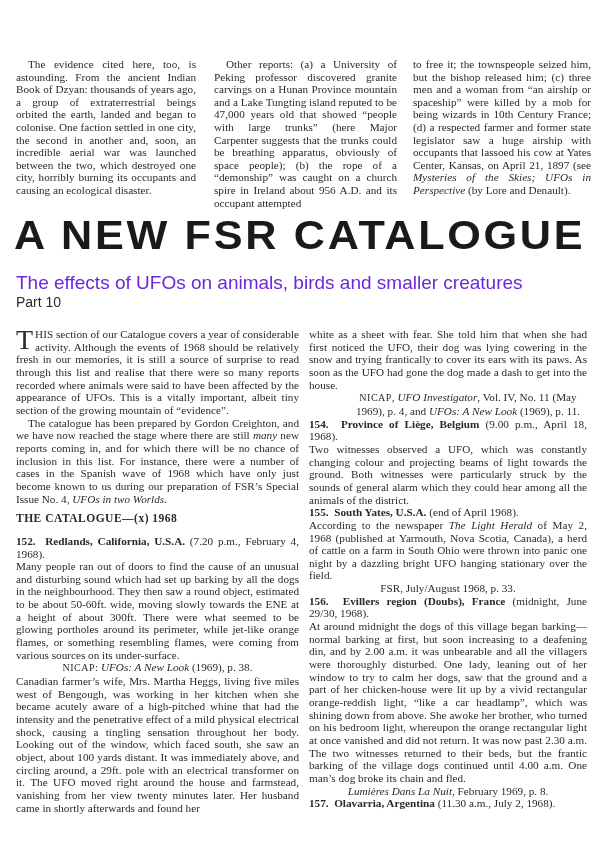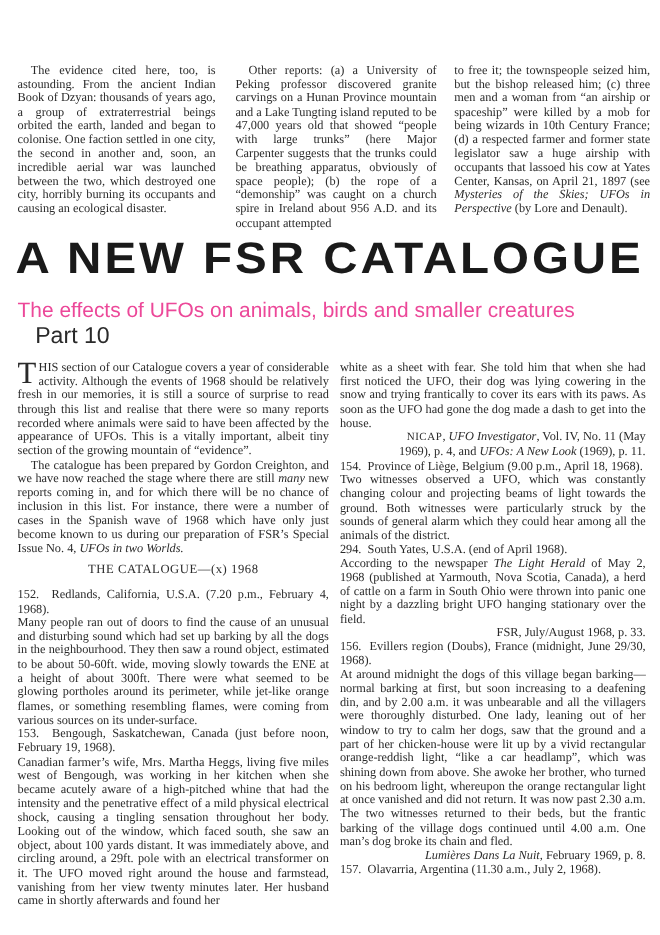--- a/index.html
+++ b/index.html
@@ -20,35 +20,35 @@
     .headline {
       position: absolute; top: 213px; left: 14px;
       font-family: "Liberation Sans", "DejaVu Sans", sans-serif;
       font-weight: bold; font-size: 40px; letter-spacing: 2.5px; color: #1a1a1a;
       transform: scaleX(1.08); transform-origin: left;
       white-space: nowrap;
     }
     .subtitle {
       position: absolute; top: 272px; left: 16px;
       font-family: "Liberation Sans", "DejaVu Sans", sans-serif;
-      font-size: 19px; color: #ec4899; line-height: 22px; white-space: nowrap;
+      font-size: 19px; color: #6d28d9; line-height: 22px; white-space: nowrap;
     }
-    .part { position: absolute; top: 294px; left: 32px;
+    .part { position: absolute; top: 294px; left: 16px;
       font-family: "Liberation Sans", "DejaVu Sans", sans-serif;
-      font-size: 21px; color: #2a2a2a; }
+      font-size: 14px; color: #2a2a2a; }
 
     .col { position: absolute; top: 328px; font-size: 11.2px; line-height: 12.65px; text-align: justify; }
     .lc { left: 16px; width: 283px; }
     .rc { left: 309px; width: 278px; }
     .col p { margin: 0; }
     .indent { text-indent: 12px; }
     .dropcap { float: left; font-size: 28px; line-height: 22px; margin: 1px 2px 0 0; }
-    .cat-head { text-align: center; font-weight: normal; font-size: 11.5px; margin: 7px 0 10px 0 !important; letter-spacing: 0.5px; }
-    .entry-title { font-weight: normal; }
-    .src { text-align: right; }
+    .cat-head { font-weight: bold; font-size: 11.5px; margin: 7px 0 10px 0 !important; letter-spacing: 0.5px; }
+    .entry-title { font-weight: bold; }
+    .src { text-align: center; }
     .sc { font-variant: small-caps; font-size: 10px; letter-spacing: 0.5px; }
     i { }
   </style>
 </head>
 <body>
 
 <div class="top-cols">
   <div class="col3 c1">
     <p>The evidence cited here, too, is astounding. From the ancient Indian Book of Dzyan: thousands of years ago, a group of extraterrestrial beings orbited the earth, landed and began to colonise. One faction settled in one city, the second in another and, soon, an incredible aerial war was launched between the two, which destroyed one city, horribly burning its occupants and causing an ecological disaster.</p>
   </div>
@@ -64,33 +64,33 @@
 <div class="subtitle">The effects of UFOs on animals, birds and smaller creatures</div>
 <div class="part">Part 10</div>
 
 <div class="col lc">
   <p><span class="dropcap">T</span><span>HIS section of our Catalogue covers a year of considerable activity. Although the events of 1968 should be relatively fresh in our memories, it is still a source of surprise to read through this list and realise that there were so many reports recorded where animals were said to have been affected by the appearance of UFOs. This is a vitally important, albeit tiny section of the growing mountain of “evidence”.</span></p>
   <p class="indent"><span>The catalogue has been prepared by Gordon Creighton, and we have now reached the stage where there are still </span><i>many</i><span> new reports coming in, and for which there will be no chance of inclusion in this list. For instance, there were a number of cases in the Spanish wave of 1968 which have only just become known to us during our preparation of FSR’s Special Issue No. 4, </span><i>UFOs in two Worlds.</i></p>
   <p class="cat-head">THE CATALOGUE—(x) 1968</p>
 
   <p><span class="entry-title">152.</span>&nbsp;&nbsp;<span class="entry-title">Redlands, California, U.S.A.</span><span> (7.20 p.m., February 4, 1968).</span></p>
   <p>Many people ran out of doors to find the cause of an unusual and disturbing sound which had set up barking by all the dogs in the neighbourhood. They then saw a round object, estimated to be about 50-60ft. wide, moving slowly towards the ENE at a height of about 300ft. There were what seemed to be glowing portholes around its perimeter, while jet-like orange flames, or something resembling flames, were coming from various sources on its under-surface.</p>
+  <p class="src"><span class="sc">NICAP</span>: <i>UFOs: A New Look</i><span> (1969), p. 38.</span></p>
 
-  <p><span class="entry-title">153.</span>&nbsp;&nbsp;<span class="entry-title">Bengough, Saskatchewan, Canada</span><span> (just before noon, February 19, 1968).</span></p>
   <p>Canadian farmer’s wife, Mrs. Martha Heggs, living five miles west of Bengough, was working in her kitchen when she became acutely aware of a high-pitched whine that had the intensity and the penetrative effect of a mild physical electrical shock, causing a tingling sensation throughout her body. Looking out of the window, which faced south, she saw an object, about 100 yards distant. It was immediately above, and circling around, a 29ft. pole with an electrical transformer on it. The UFO moved right around the house and farmstead, vanishing from her view twenty minutes later. Her husband came in shortly afterwards and found her</p>
 </div>
 
 <div class="col rc">
   <p>white as a sheet with fear. She told him that when she had first noticed the UFO, their dog was lying cowering in the snow and trying frantically to cover its ears with its paws. As soon as the UFO had gone the dog made a dash to get into the house.</p>
   <p class="src" style="padding-left:40px;"><span class="sc">NICAP</span>, <i>UFO Investigator</i><span>, Vol. IV, No. 11 (May 1969), p. 4, and </span><i>UFOs: A New Look</i><span> (1969), p. 11.</span></p>
 
   <p><span class="entry-title">154.</span>&nbsp;&nbsp;<span class="entry-title">Province of Liège, Belgium</span><span> (9.00 p.m., April 18, 1968).</span></p>
   <p>Two witnesses observed a UFO, which was constantly changing colour and projecting beams of light towards the ground. Both witnesses were particularly struck by the sounds of general alarm which they could hear among all the animals of the district.</p>
 
-  <p><span class="entry-title">294.</span>&nbsp;&nbsp;<span class="entry-title">South Yates, U.S.A.</span><span> (end of April 1968).</span></p>
+  <p><span class="entry-title">155.</span>&nbsp;&nbsp;<span class="entry-title">South Yates, U.S.A.</span><span> (end of April 1968).</span></p>
   <p><span>According to the newspaper </span><i>The Light Herald</i><span> of May 2, 1968 (published at Yarmouth, Nova Scotia, Canada), a herd of cattle on a farm in South Ohio were thrown into panic one night by a dazzling bright UFO hanging stationary over the field.</span></p>
   <p class="src">FSR, July/August 1968, p. 33.</p>
 
   <p><span class="entry-title">156.</span>&nbsp;&nbsp;<span class="entry-title">Evillers region (Doubs), France</span><span> (midnight, June 29/30, 1968).</span></p>
   <p>At around midnight the dogs of this village began barking—normal barking at first, but soon increasing to a deafening din, and by 2.00 a.m. it was unbearable and all the villagers were thoroughly disturbed. One lady, leaning out of her window to try to calm her dogs, saw that the ground and a part of her chicken-house were lit up by a vivid rectangular orange-reddish light, “like a car headlamp”, which was shining down from above. She awoke her brother, who turned on his bedroom light, whereupon the orange rectangular light at once vanished and did not return. It was now past 2.30 a.m. The two witnesses returned to their beds, but the frantic barking of the village dogs continued until 4.00 a.m. One man’s dog broke its chain and fled.</p>
   <p class="src"><i>Lumières Dans La Nuit</i><span>, February 1969, p. 8.</span></p>
 
   <p><span class="entry-title">157.</span>&nbsp;&nbsp;<span class="entry-title">Olavarria, Argentina</span><span> (11.30 a.m., July 2, 1968).</span></p>
 
 </div>

